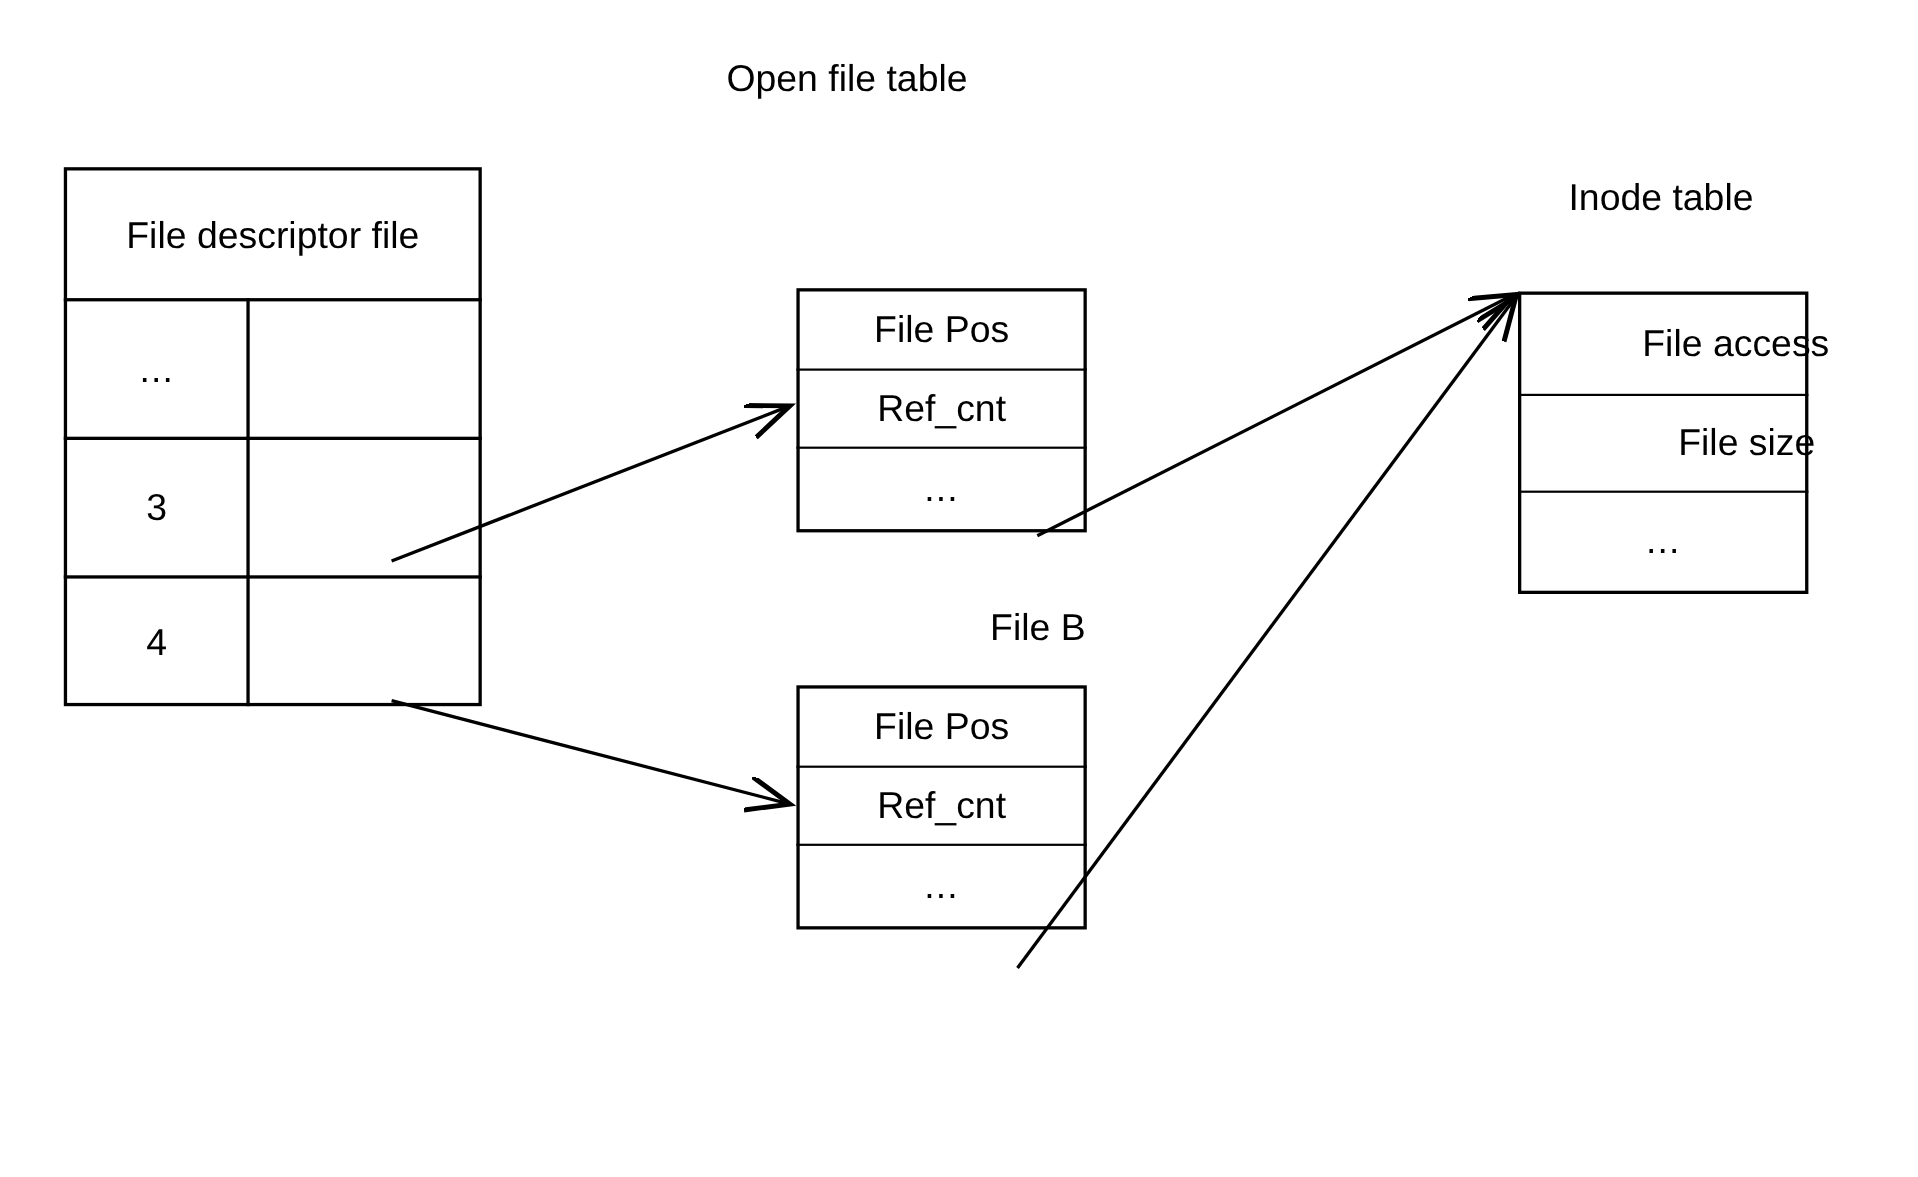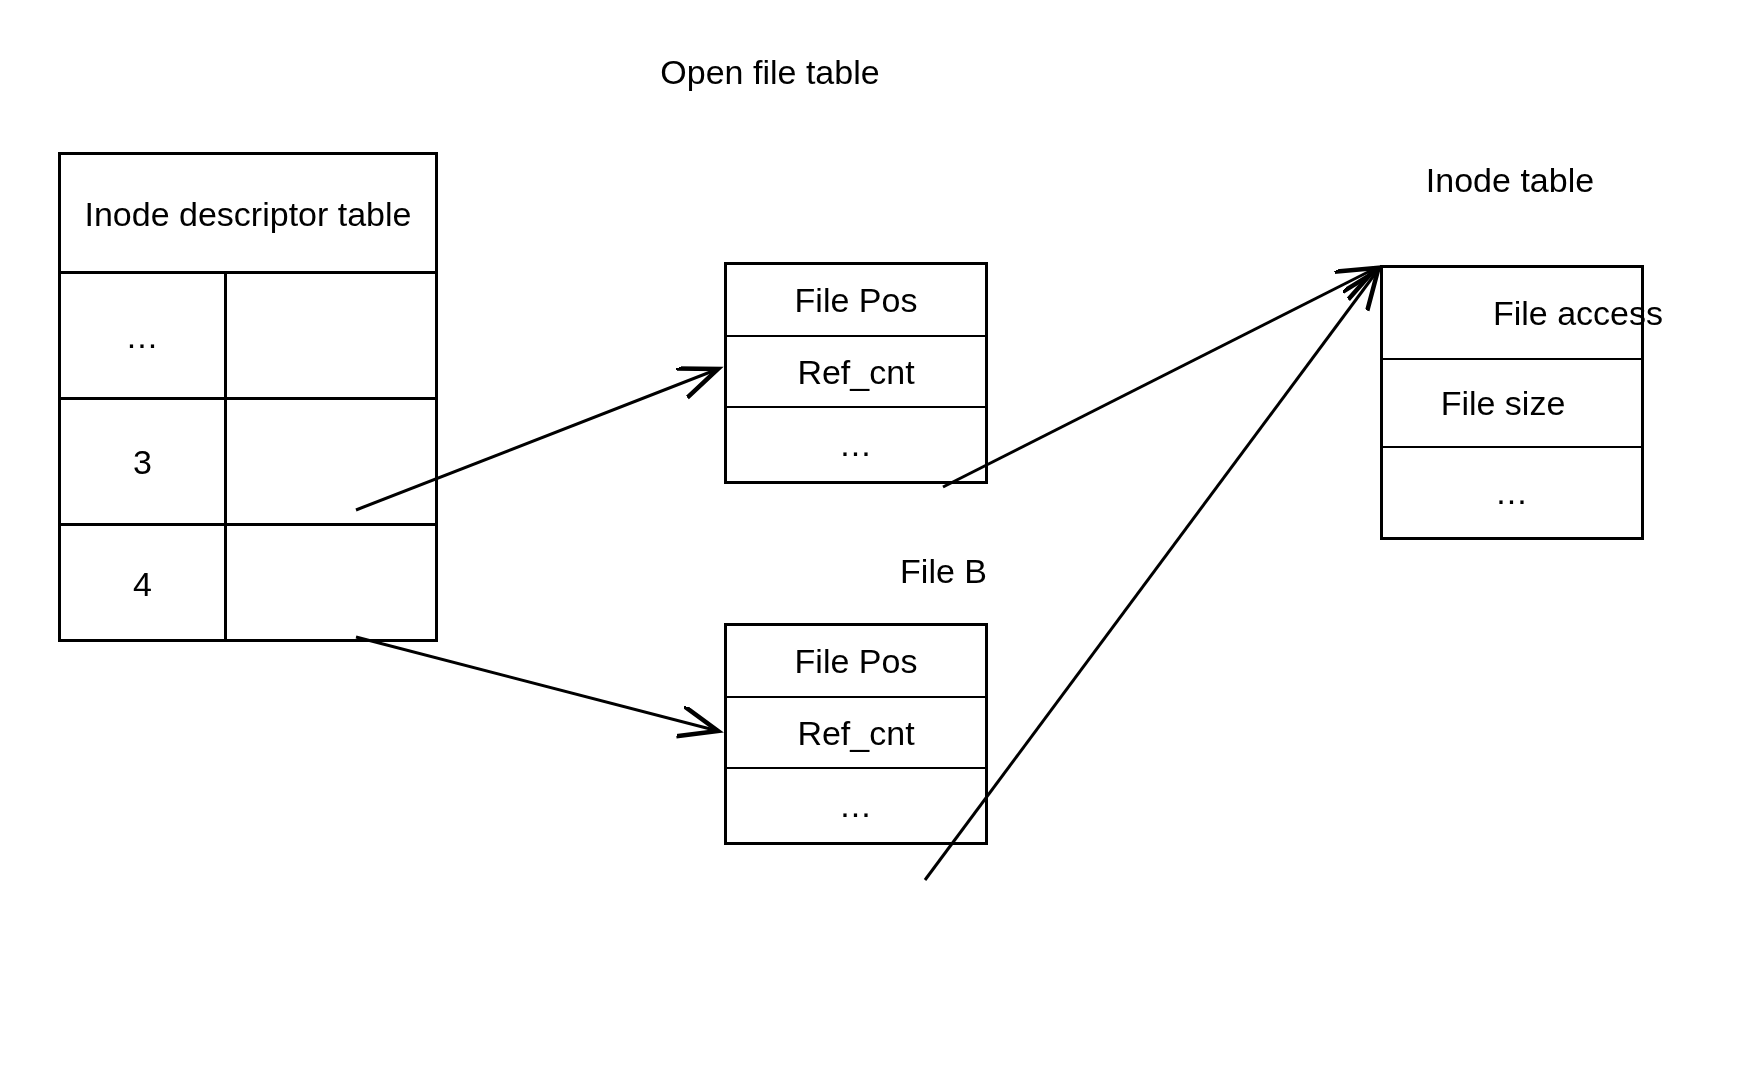--- a/index.html
+++ b/index.html
@@ -76,21 +76,21 @@
   <div class="label" style="left:640px; top:52px; width:260px;">Open file table</div>
 
   <div class="label" style="left:1380px; top:116px; width:260px;margin-top:44px;">Inode table</div>
 
 
   <div class="label" style="left:725px; top:551px; width:262px;text-align:right;">File B</div>
 
   <div class="tbl" style="left:58px; top:152px; width:380px; height:490px;"></div>
 
   <div class="cell hdr" style="left:61px; top:155px; width:374px; height:118px; padding:0 16px;">
-    <span>Inode descriptor table</span>
+    <span>File descriptor file</span>
   </div>
   <div class="hline" style="left:58px; top:271px; width:380px;"></div>
 
   <div class="vline" style="left:224px; top:271px; height:371px;"></div>
 
   <div class="cell" style="left:61px; top:274px; width:163px; height:124px;">
     <span class="dots">...</span>
   </div>
   <div class="cell" style="left:227px; top:274px; width:208px; height:124px;"></div>
   <div class="hline" style="left:58px; top:397px; width:380px;"></div>
@@ -138,21 +138,21 @@
     <span class="dots">...</span>
   </div>
 
   <div class="tbl" style="left:1380px; top:265px; width:264px; height:275px;"></div>
 
   <div class="cell" style="left:1449px; top:268px; width:258px; height:91px;">
     <span>File access</span>
   </div>
   <div class="hline" style="left:1380px; top:358px; width:264px; height:2px;"></div>
 
-  <div class="cell" style="left:1374px; top:360px; width:258px; height:87px;">
+  <div class="cell" style="left:1459px; top:360px; width:258px; height:87px;">
     <span>File size</span>
   </div>
   <div class="hline" style="left:1380px; top:446px; width:264px; height:2px;"></div>
 
   <div class="cell" style="left:1383px; top:448px; width:258px; height:89px;">
     <span class="dots">...</span>
   </div>
 
   <svg class="svg-layer" viewBox="0 0 1744 1070">
     <defs>

